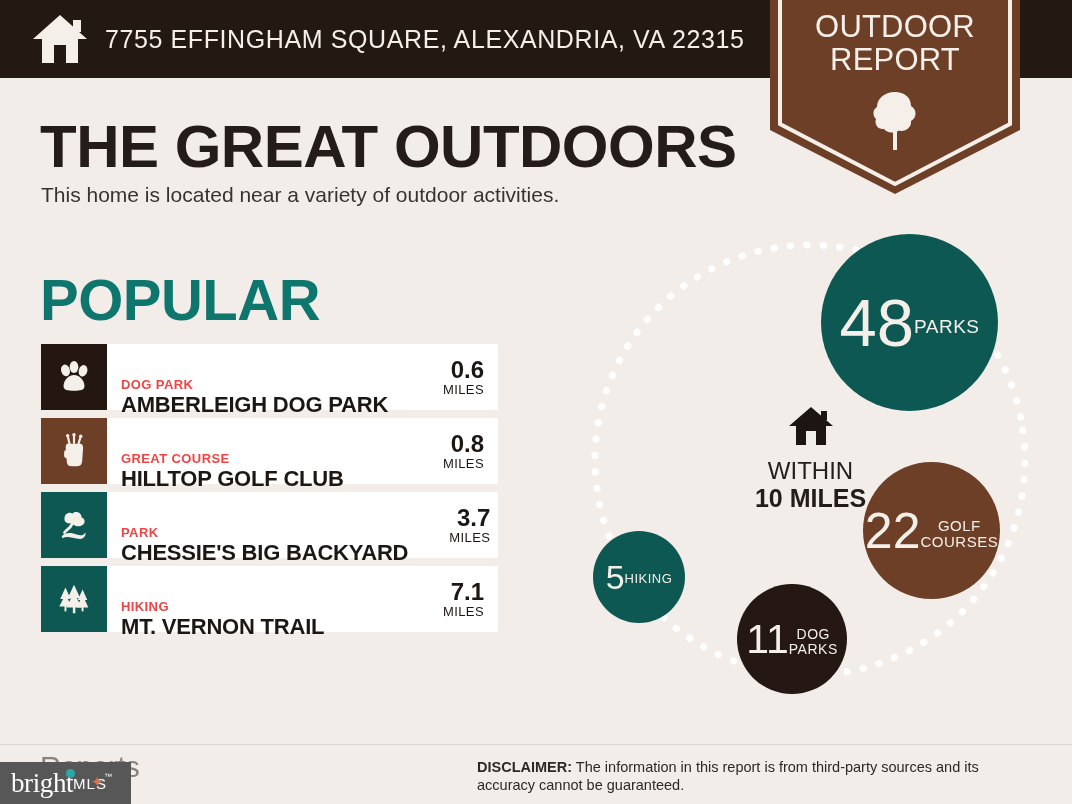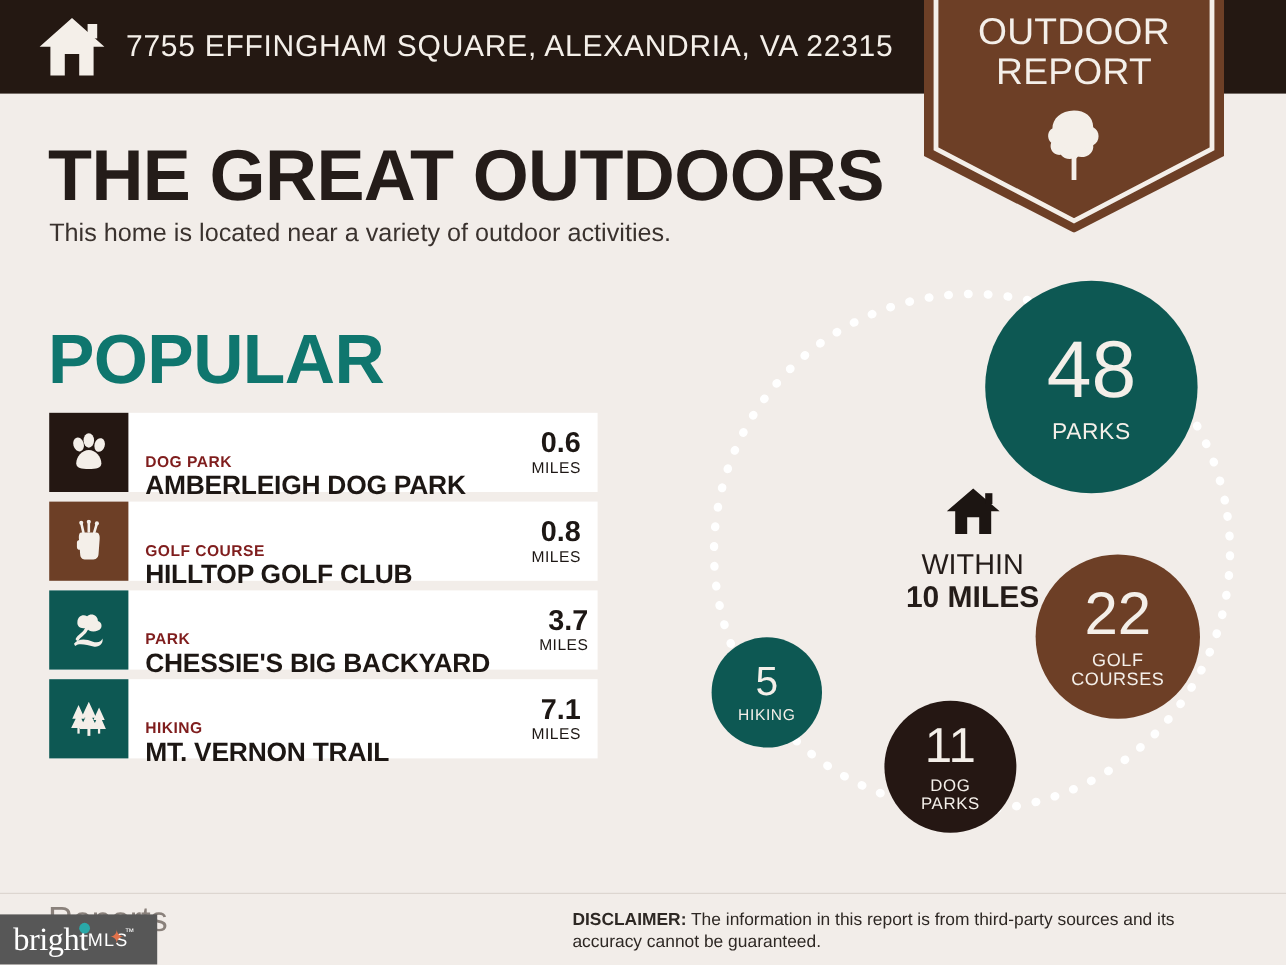--- a/index.html
+++ b/index.html
@@ -142,21 +142,21 @@
   .poi-text {
     flex: 1 1 auto;
     padding-left: 14px;
     display: flex;
     flex-direction: column;
     justify-content: center;
   }
   .poi-cat {
     font-size: 13px;
     font-weight: bold;
-    color: #7f1d1d;
+    color: #ef4444;
     letter-spacing: 0.4px;
     line-height: 15px;
     margin-top: 40px;
   }
   .poi-name {
     font-size: 22px;
     font-weight: bold;
     color: #1d1714;
     letter-spacing: -0.2px;
     line-height: 25px;
@@ -196,21 +196,21 @@
   }
   .dots-svg {
     position: absolute;
     left: 0; top: 0;
     width: 500px; height: 500px;
   }
   .bubble {
     position: absolute;
     border-radius: 50%;
     display: flex;
-    flex-direction: column;
+    flex-direction: row;
     align-items: center;
     justify-content: center;
     color: #f4efe9;
     text-align: center;
   }
   .bubble-num {
     font-weight: 400;
     line-height: 1;
   }
   .bubble-label {
@@ -428,21 +428,21 @@
           <circle cx="13" cy="3" r="1.9" fill="#f4efe9"></circle>
           <circle cx="20" cy="2" r="1.9" fill="#f4efe9"></circle>
           <circle cx="27.5" cy="3.5" r="1.9" fill="#f4efe9"></circle>
           <path d="M13 12 L27 12 C29.5 12 30.5 15 30 19 L29 32
                    C28.7 35.5 26.5 37 23 37 L17.5 37 C14 37 12.2 35.5 12 32
                    L11 19 C10.5 15 11 12 13 12 Z" fill="#f4efe9"></path>
           <rect x="9" y="19" width="5.5" height="9" rx="2.6" fill="#f4efe9"></rect>
         </svg>
       </div>
       <div class="poi-text">
-        <div class="poi-cat">GOLF COURSE</div>
+        <div class="poi-cat">GREAT COURSE</div>
         <div class="poi-name">HILLTOP GOLF CLUB</div>
       </div>
       <div class="poi-dist">
         <div class="poi-dist-num">0.8</div>
         <div class="poi-dist-unit">MILES</div>
       </div>
     </div>
 
     <div class="poi-row">
       <div class="poi-icon" style="background:#0d5853">

